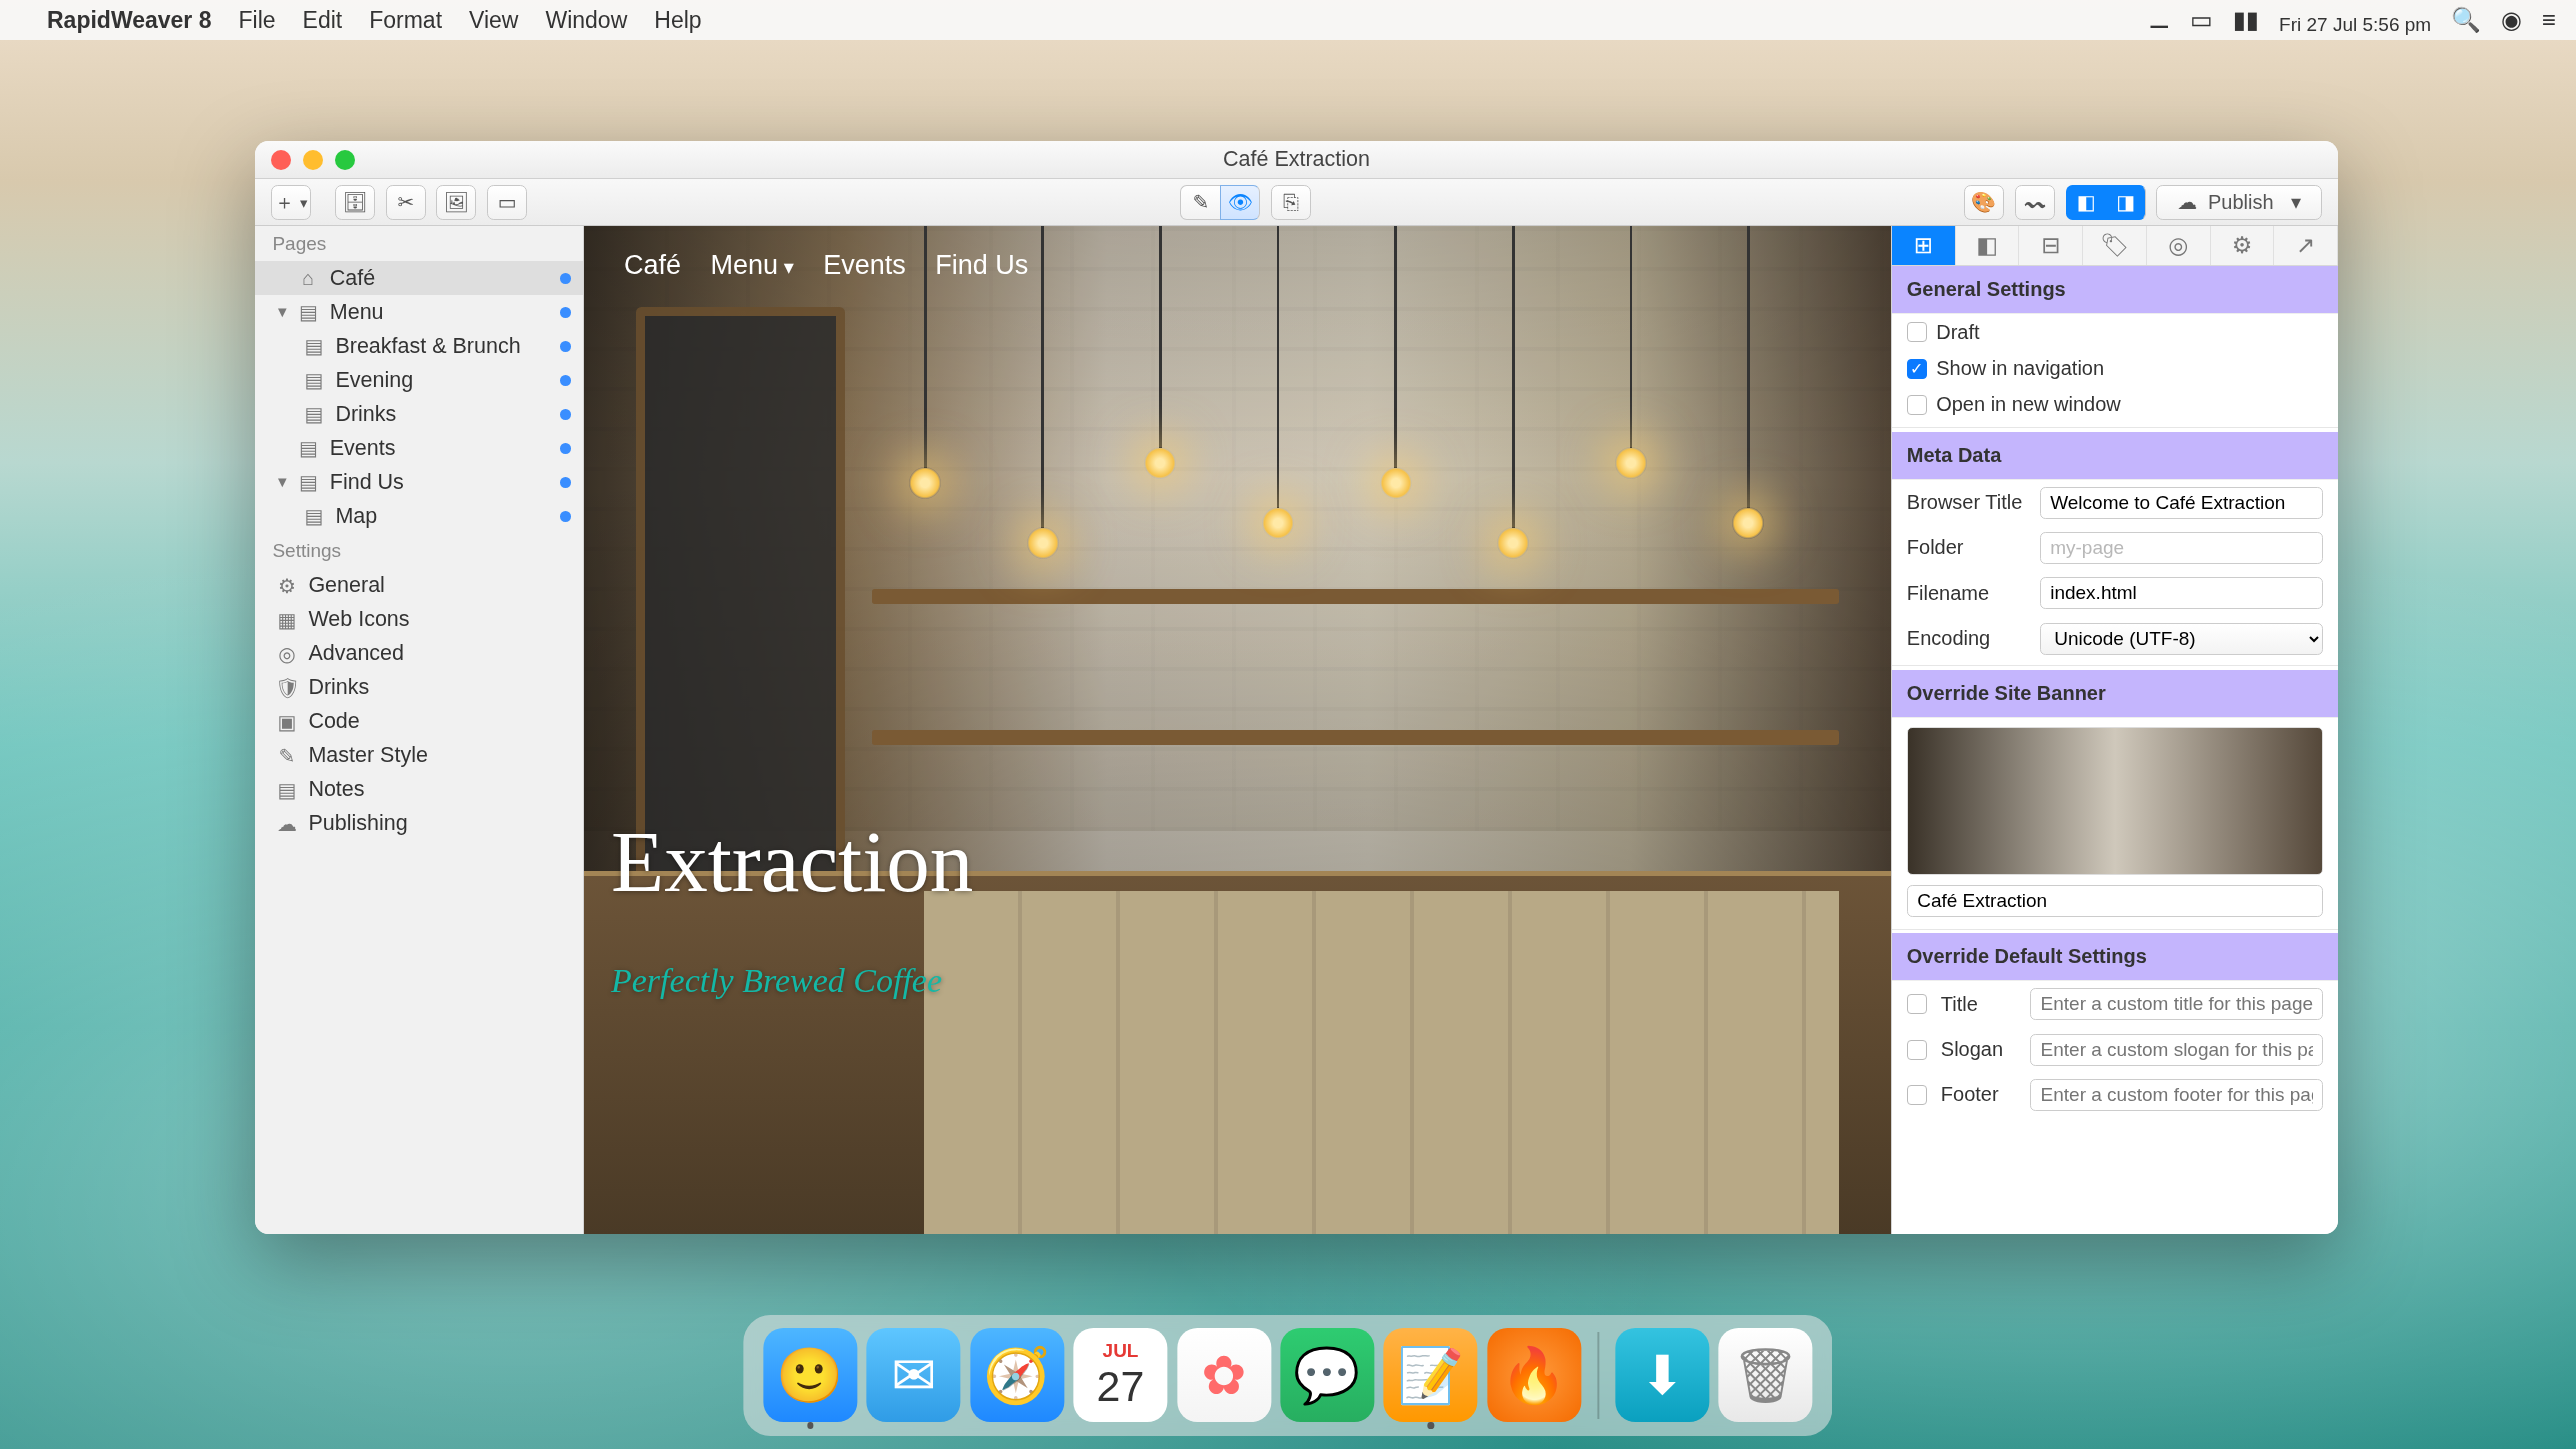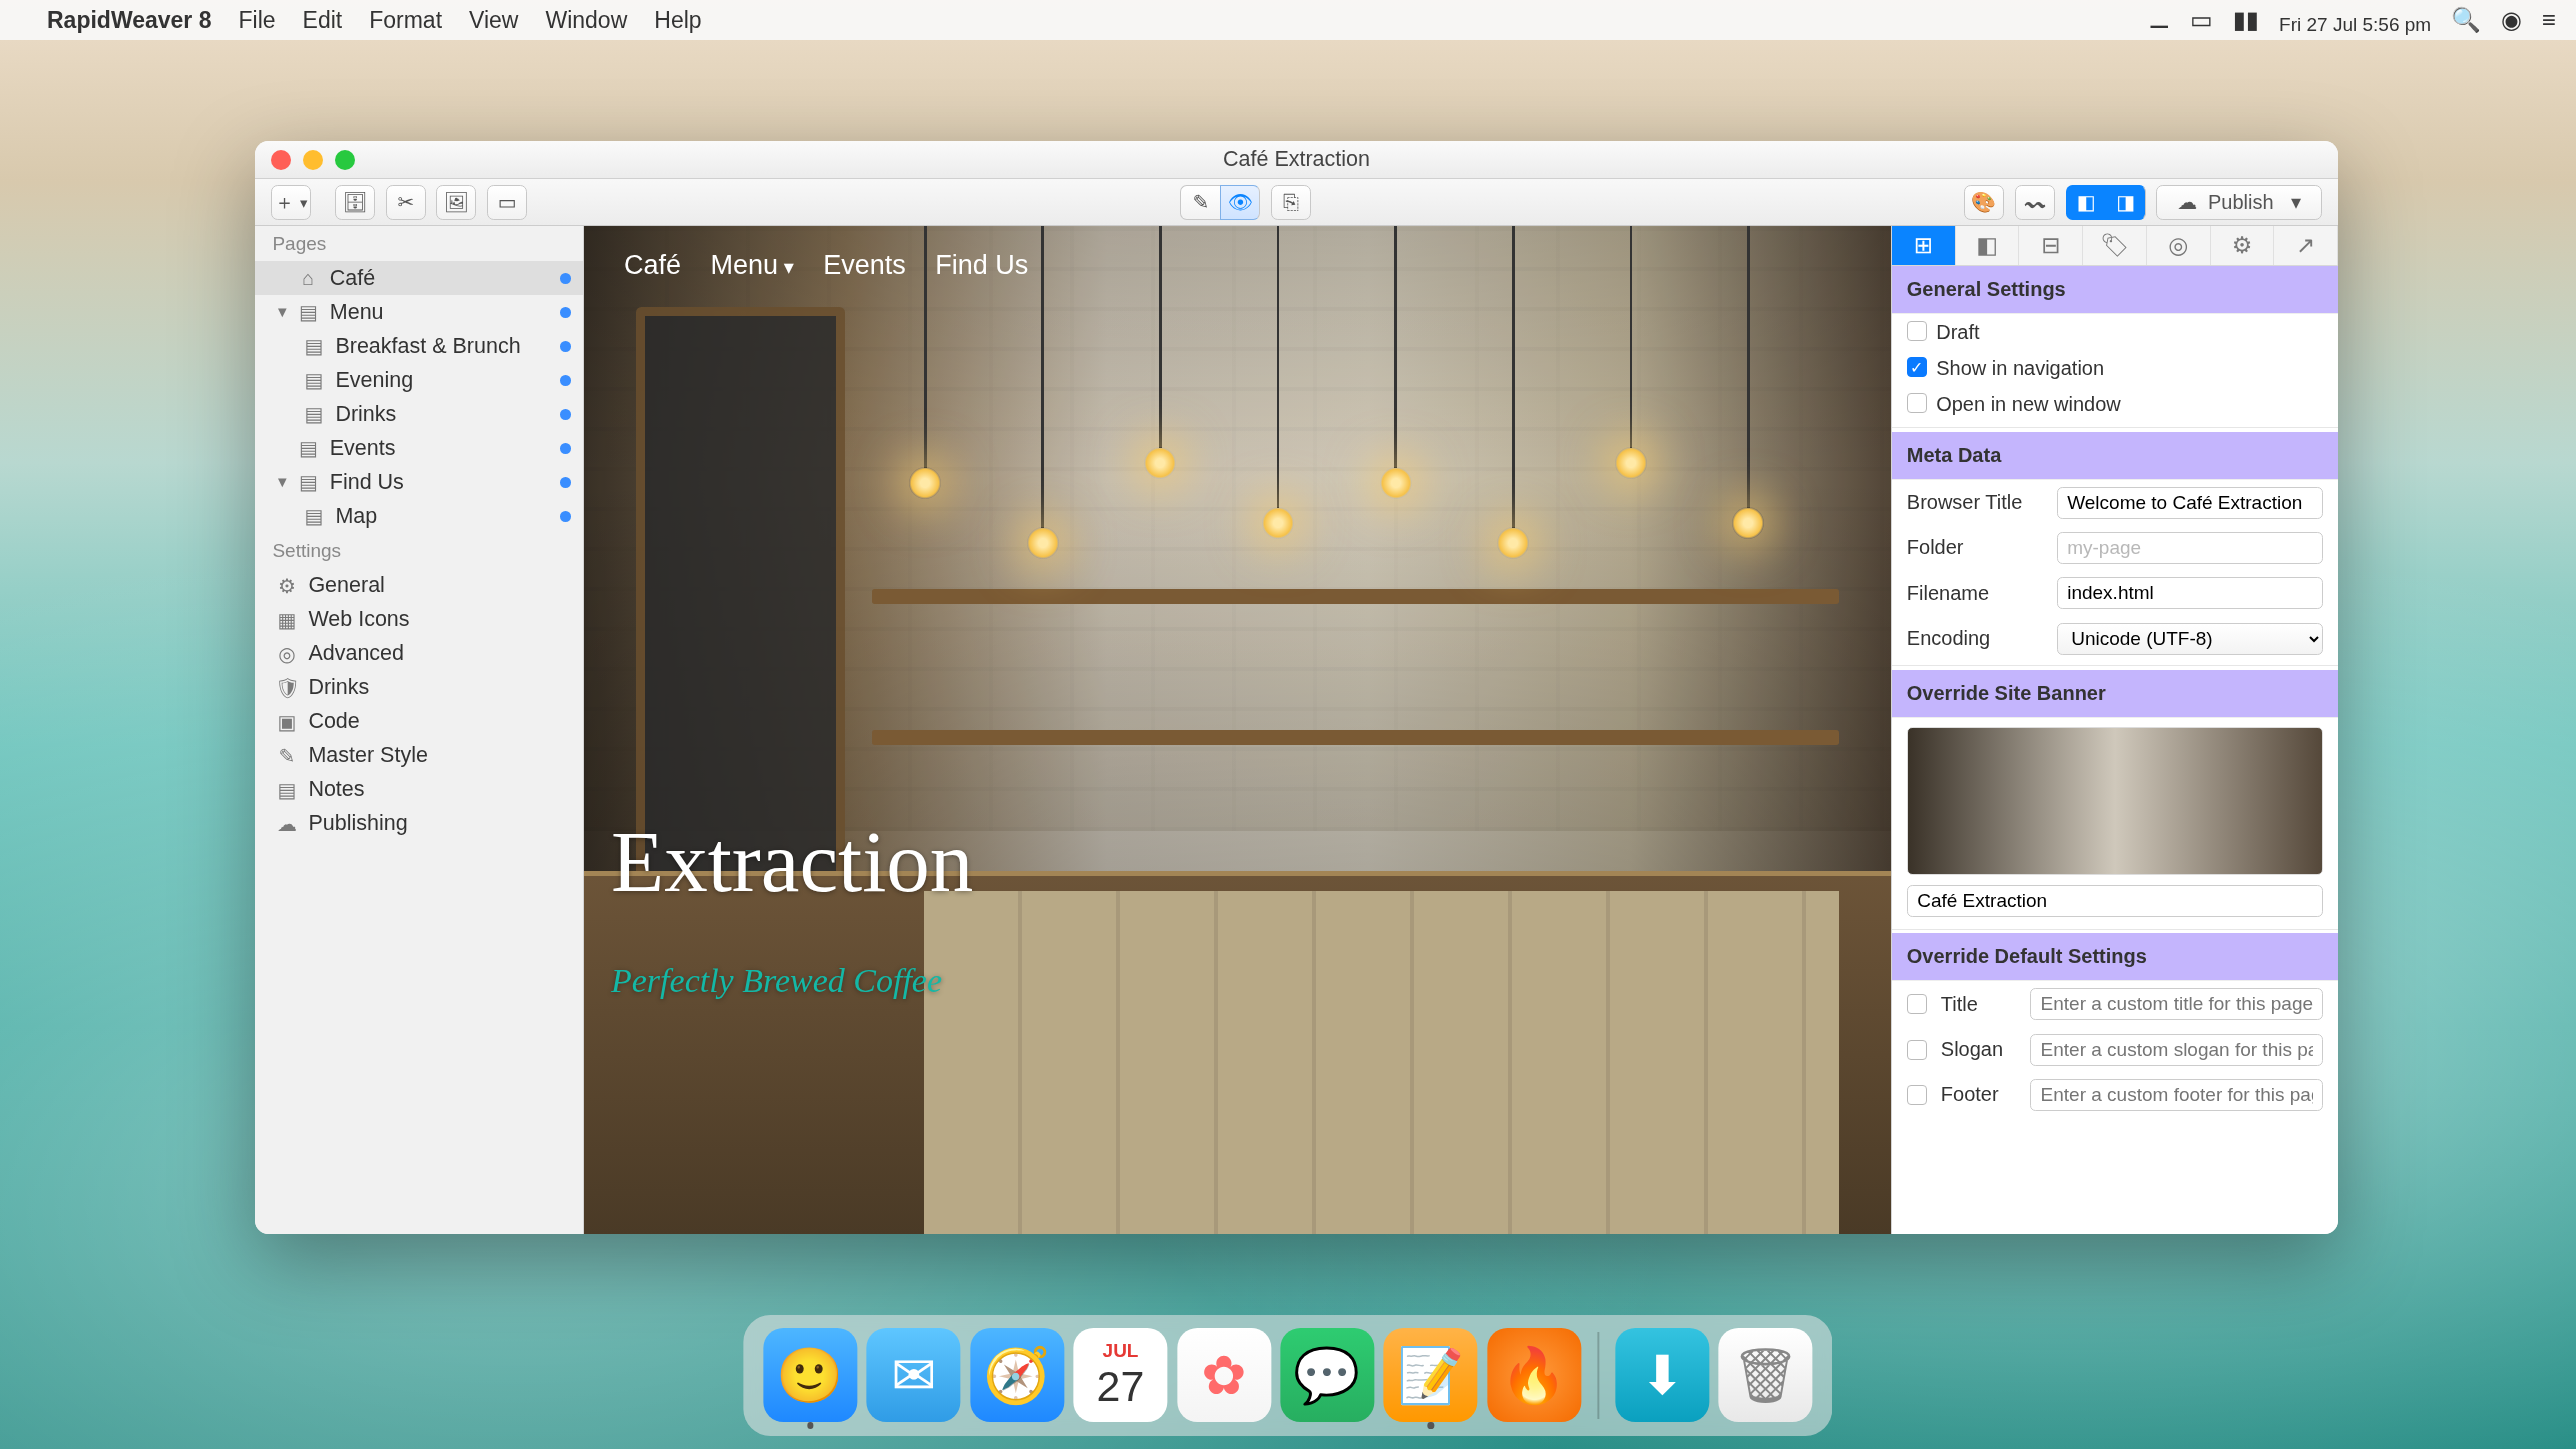--- a/index.html
+++ b/index.html
@@ -76,27 +76,27 @@
 .hero-title { position: absolute; left: 27px; top: 58%; font-family: Georgia, serif; color: #fff; font-size: 87px; font-weight: 400; text-shadow: 0 1.3px 5.4px rgba(0,0,0,0.4); }
 .hero-subtitle { position: absolute; left: 27px; top: 73%; font-family: Georgia, serif; font-style: italic; color: #14b8a6; font-size: 34px; text-shadow: 0 1.3px 5.4px rgba(0,0,0,0.4); }
 
 
 .inspector { width: 447px; background: #fff; border-left: 0.7px solid #d4d4d4; display: flex; flex-direction: column; font-size: 20px; color: #333; }
 .inspector-tabs { height: 40px; background: #f4f4f4; border-bottom: 0.7px solid #d8d8d8; display: flex; align-items: center; }
 .insp-tab { flex: 1; height: 100%; display: flex; align-items: center; justify-content: center; color: #777; font-size: 23px; cursor: pointer; border-right: 0.7px solid #e0e0e0; }
 .insp-tab.active { background: #0a84ff; color: #fff; }
 .inspector-body { flex: 1; overflow-y: auto; }
 .insp-section-header { padding: 12px 14.8px; font-weight: 600; font-size: 20px; border-bottom: 0.7px solid #eee; background:#c4b5fd; }
-.insp-row { display: flex; align-items: center; padding: 6.7px 14.8px; gap: 23px; }
+.insp-row { display: flex; align-items: center; padding: 6.7px 14.8px; gap: 6px; }
 .insp-row.field { justify-content: flex-start; }
 .insp-row .label-col { width: 127px; color: #333; }
 .insp-row input[type=text], .insp-row select { flex: 1; height: 32px; border: 0.7px solid #ccc; border-radius: 5.4px; padding: 0 9.4px; font-size: 19px; background: #fff; }
 .insp-row input[type=text]::placeholder { color: #b8b8b8; }
 .insp-row select { background: linear-gradient(#fff,#f3f3f3); }
-.checkbox-row { display: flex; padding: 6.7px 14.8px; gap: 9.4px; }
+.checkbox-row { display: flex; align-items: center; padding: 6.7px 14.8px; gap: 9.4px; }
 .checkbox { width: 20px; height: 20px; border: 0.7px solid #bbb; border-radius: 4px; display: flex; align-items: center; justify-content: center; font-size: 16px; color: #fff; }
 .checkbox.checked { background: #0a7aff; border-color: #0a7aff; }
 .banner-thumb { margin: 9.4px 14.8px; height: 148px; border: 0.7px solid #ddd; border-radius: 5.4px; background: linear-gradient(90deg,#3a3228,#cfc8bb,#55483a); display:flex; align-items:center; justify-content:center; }
 .banner-caption { margin: 0 14.8px 12px; }
 .banner-caption input { width: 100%; height: 32px; border: 0.7px solid #ccc; border-radius: 5.4px; padding: 0 9.4px; font-size: 19px; }
 .override-row { display: flex; align-items: center; padding: 6.7px 14.8px; gap: 9.4px; }
 .override-row .label-cb { display:flex; align-items:center; gap:14px; width:114px; }
 .override-row input[type=text] { flex: 1; height: 32px; border: 0.7px solid #ccc; border-radius: 5.4px; padding: 0 9.4px; font-size: 19px; background: #fff; }
 .insp-divider{ height:0.7px; background:#e6e6e6; margin:4px 0; }
 

